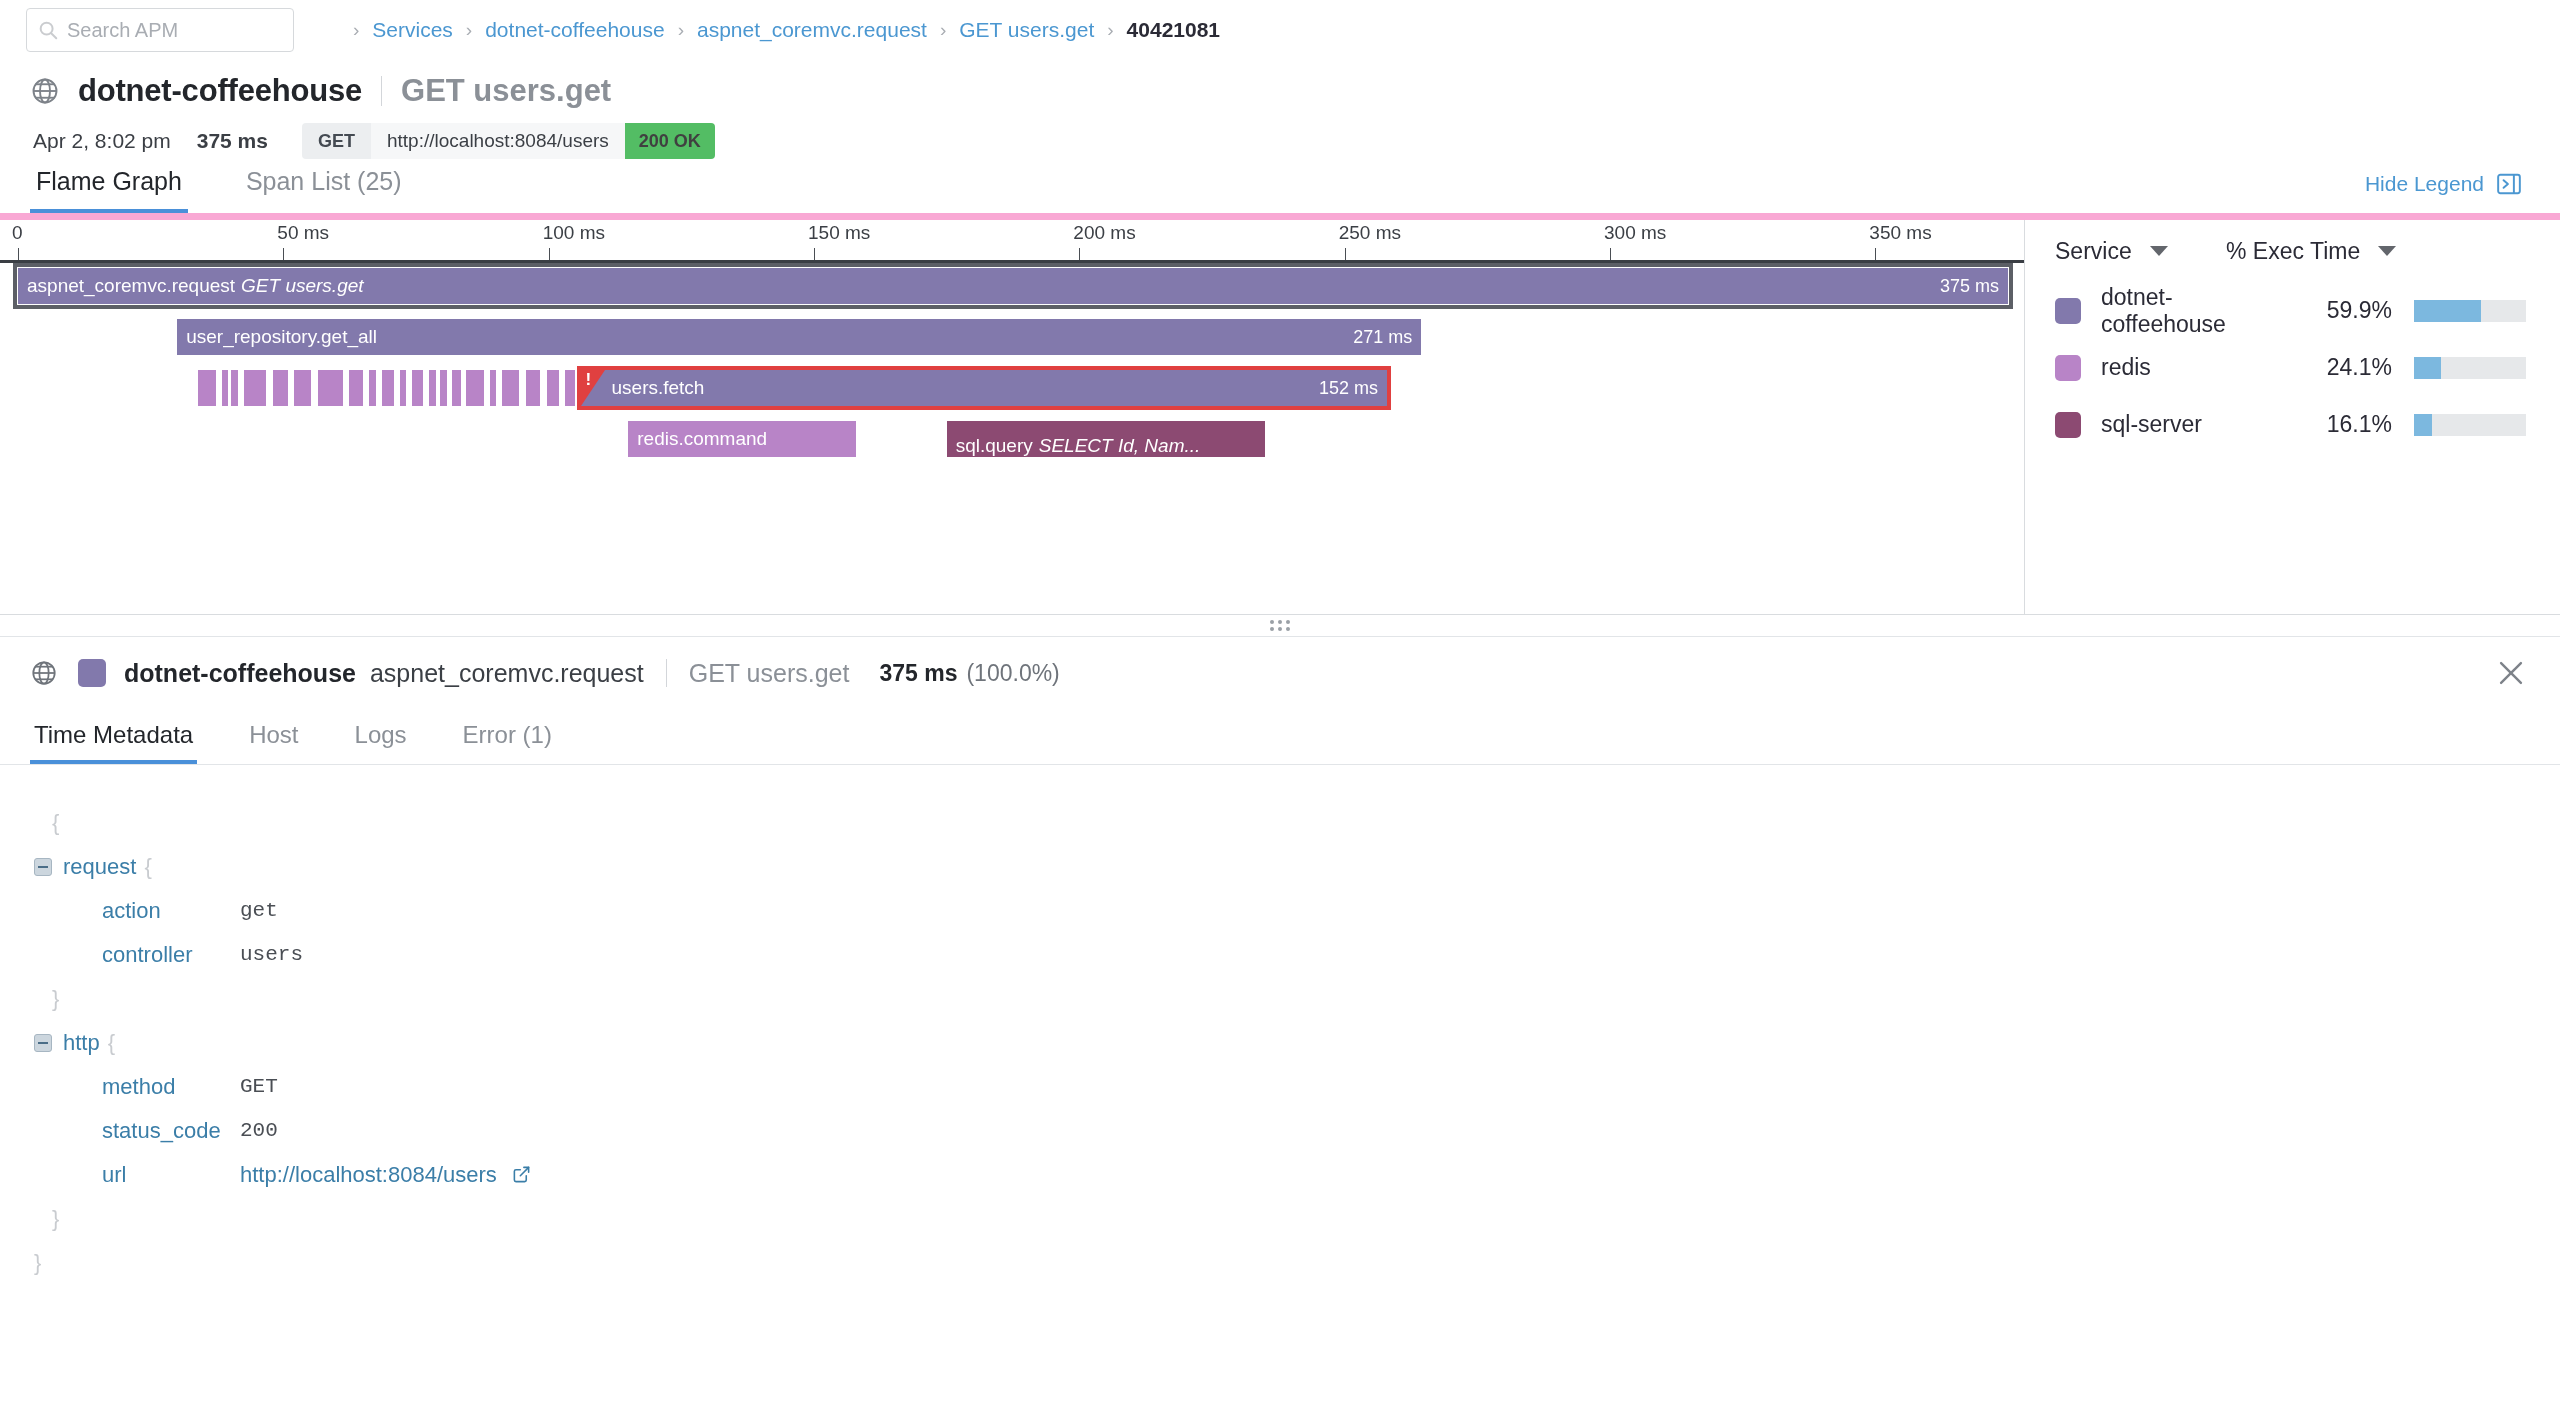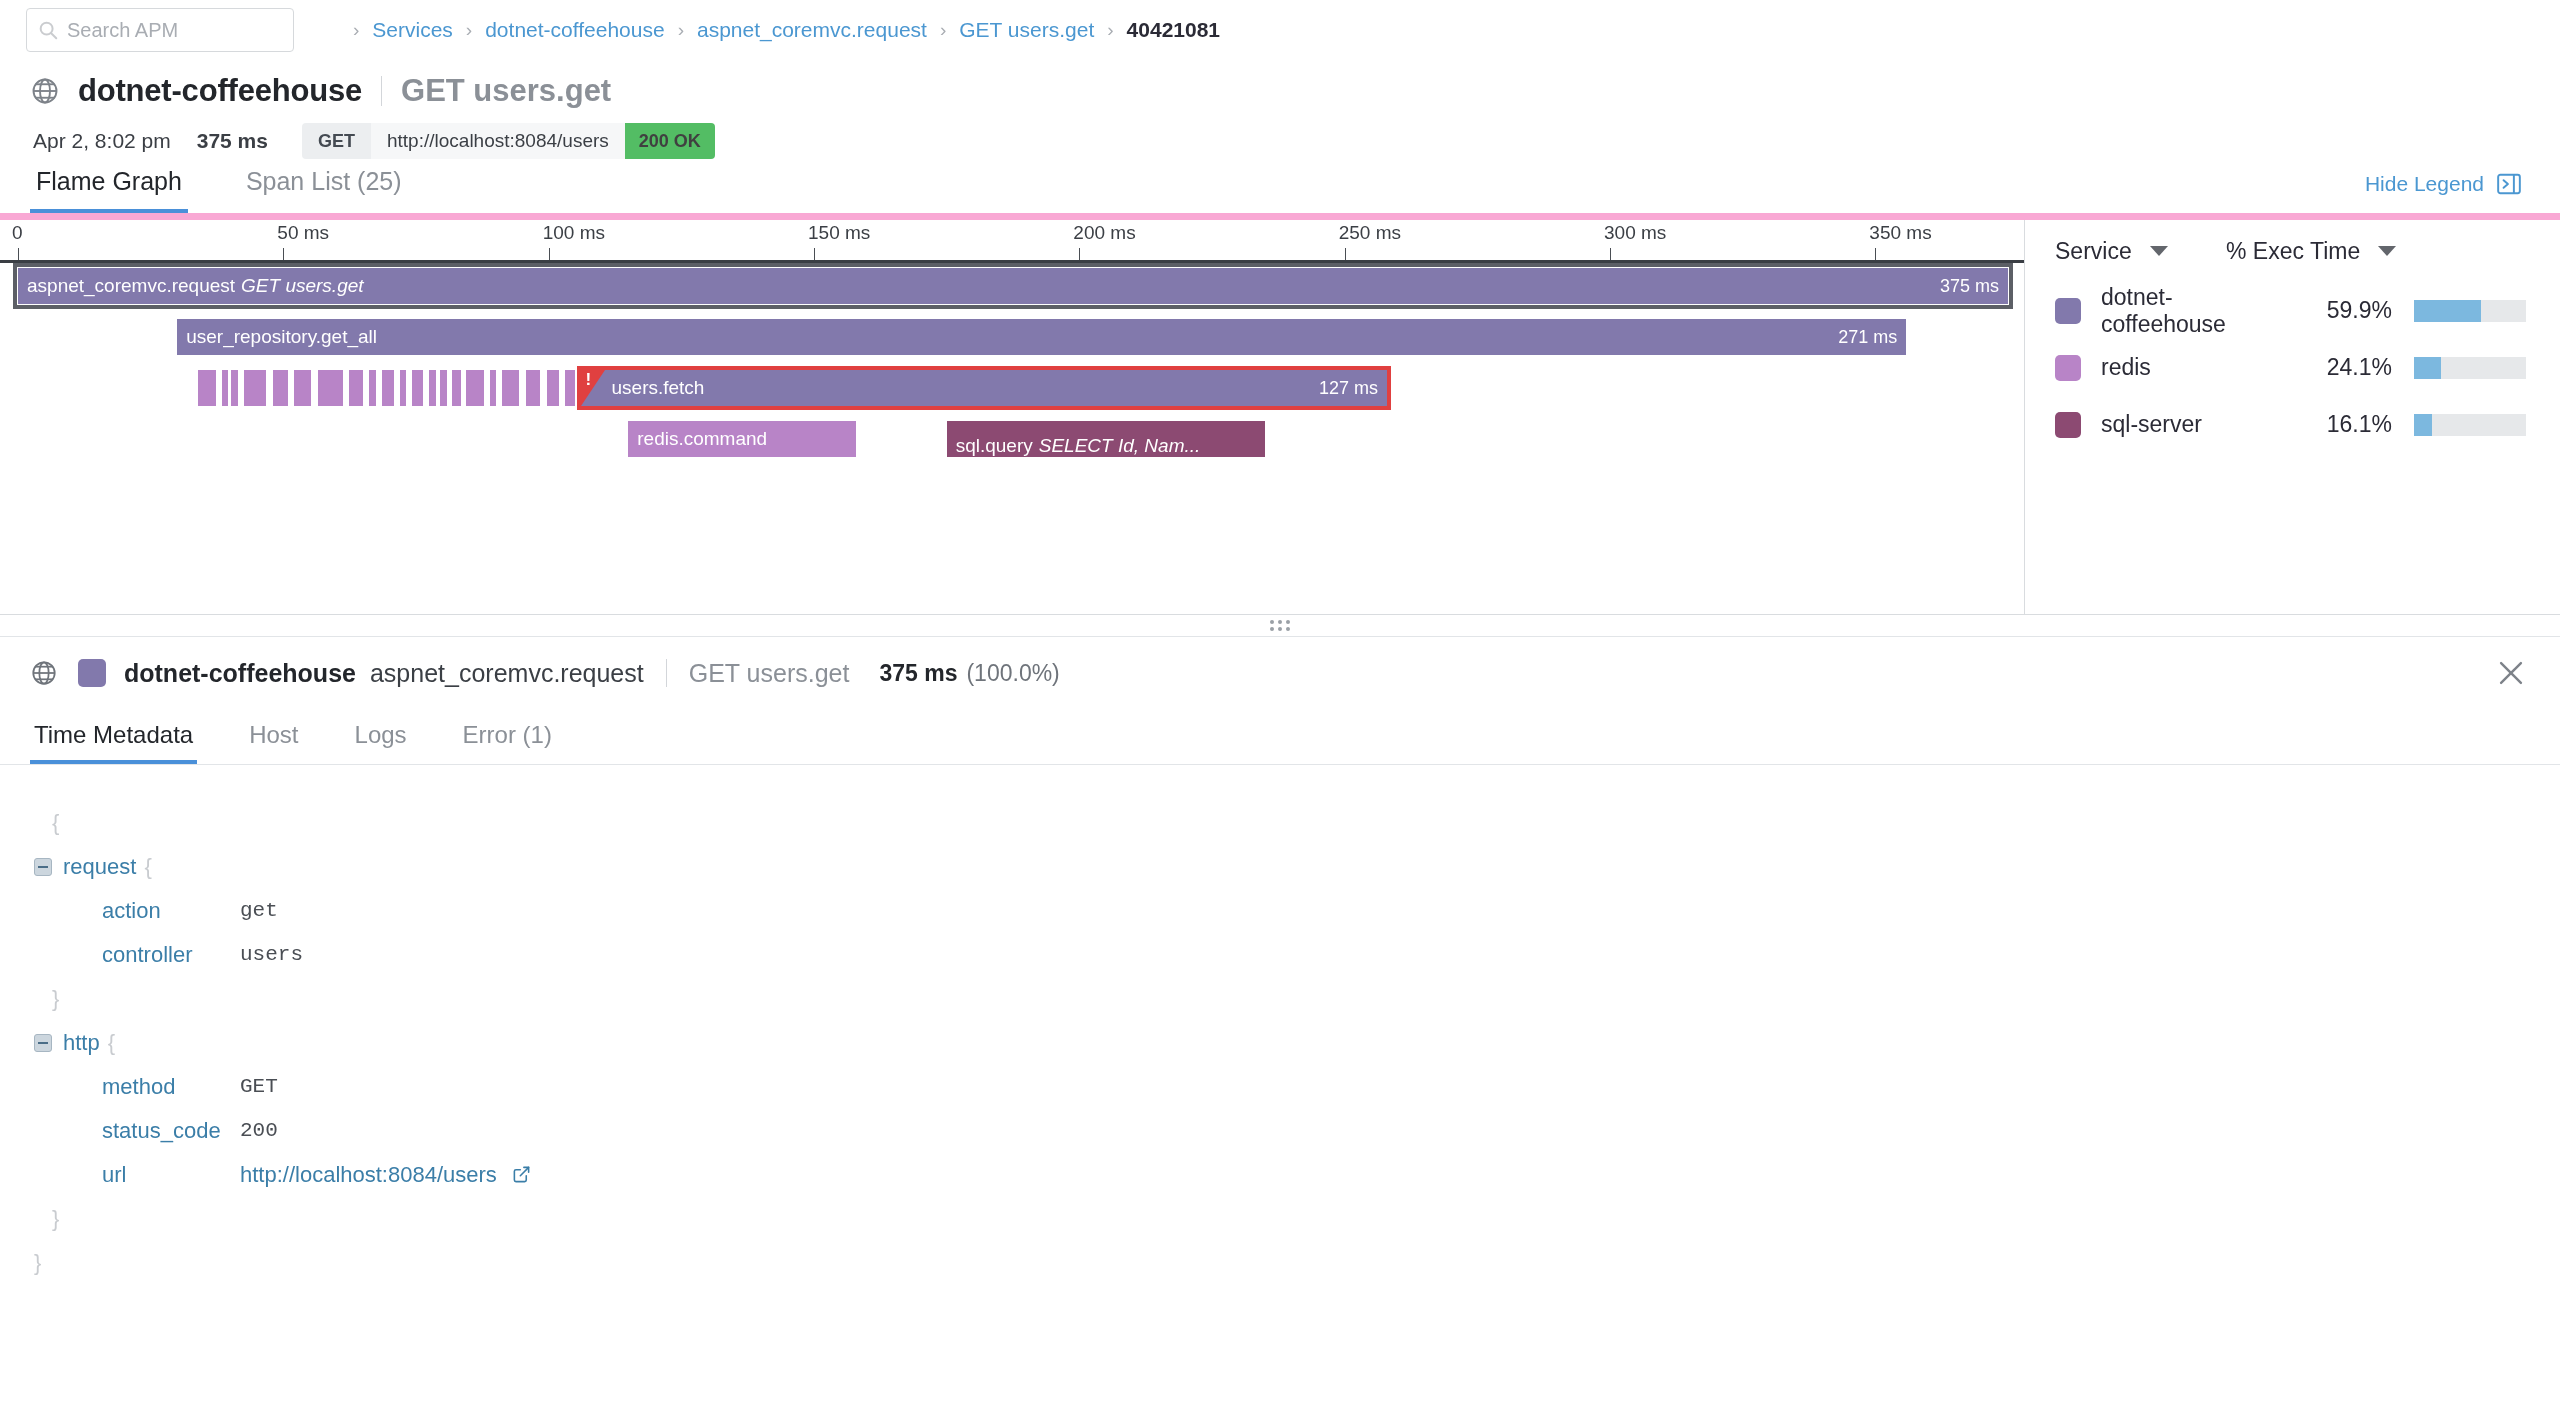--- a/index.html
+++ b/index.html
@@ -350,29 +350,29 @@
         <div class="tick-mark" style="left: 1610px;"></div>
         <div class="tick-label" style="left: 1871.33px;">350 ms</div>
         <div class="tick-mark" style="left: 1875.33px;"></div>
       </div>
     <div class="bars" id="bars">
         <div class="bar selected" style="left: 18px; width: 1990px; top: 0px; background: rgb(130, 121, 172);">
           <span>aspnet_coremvc.request</span>
           <span class="lbl-it">GET users.get</span>
           <span class="dur">375 ms</span>
         </div>
-        <div class="bar" style="left: 177.2px; width: 1729px; top: 51px; background: rgb(130, 121, 172);">
+        <div class="bar" style="left: 177.2px; width: 1244px; top: 51px; background: rgb(130, 121, 172);">
           <span>user_repository.get_all</span>
           <span class="dur">271 ms</span>
         </div>
         <div class="bar err" style="left: 580.507px; width: 806.613px; top: 102px; background: rgb(130, 121, 172);">
           <span class="err-flag"></span>
           <span class="err-flag-txt">!</span>
           <span style="margin-left: 22px;">users.fetch</span>
-          <span class="dur">127 ms</span>
+          <span class="dur">152 ms</span>
         </div>
         <div class="bar" style="left: 628.267px; width: 228.187px; top: 153px; background: rgb(184, 132, 199);">
           <span>redis.command</span>
         </div>
         <div class="bar" style="left: 946.667px; width: 318.4px; top: 153px; background: rgb(140, 74, 114); align-items: flex-end;">
           <span>sql.query</span>
           <span class="lbl-it">SELECT Id, Nam...</span>
         </div>
         <div class="tickbar" style="left: 198.427px; width: 18.0427px; top: 102px; background: rgb(184, 132, 199);"></div>
         <div class="tickbar" style="left: 221.776px; width: 5.83733px; top: 102px; background: rgb(184, 132, 199);"></div>

